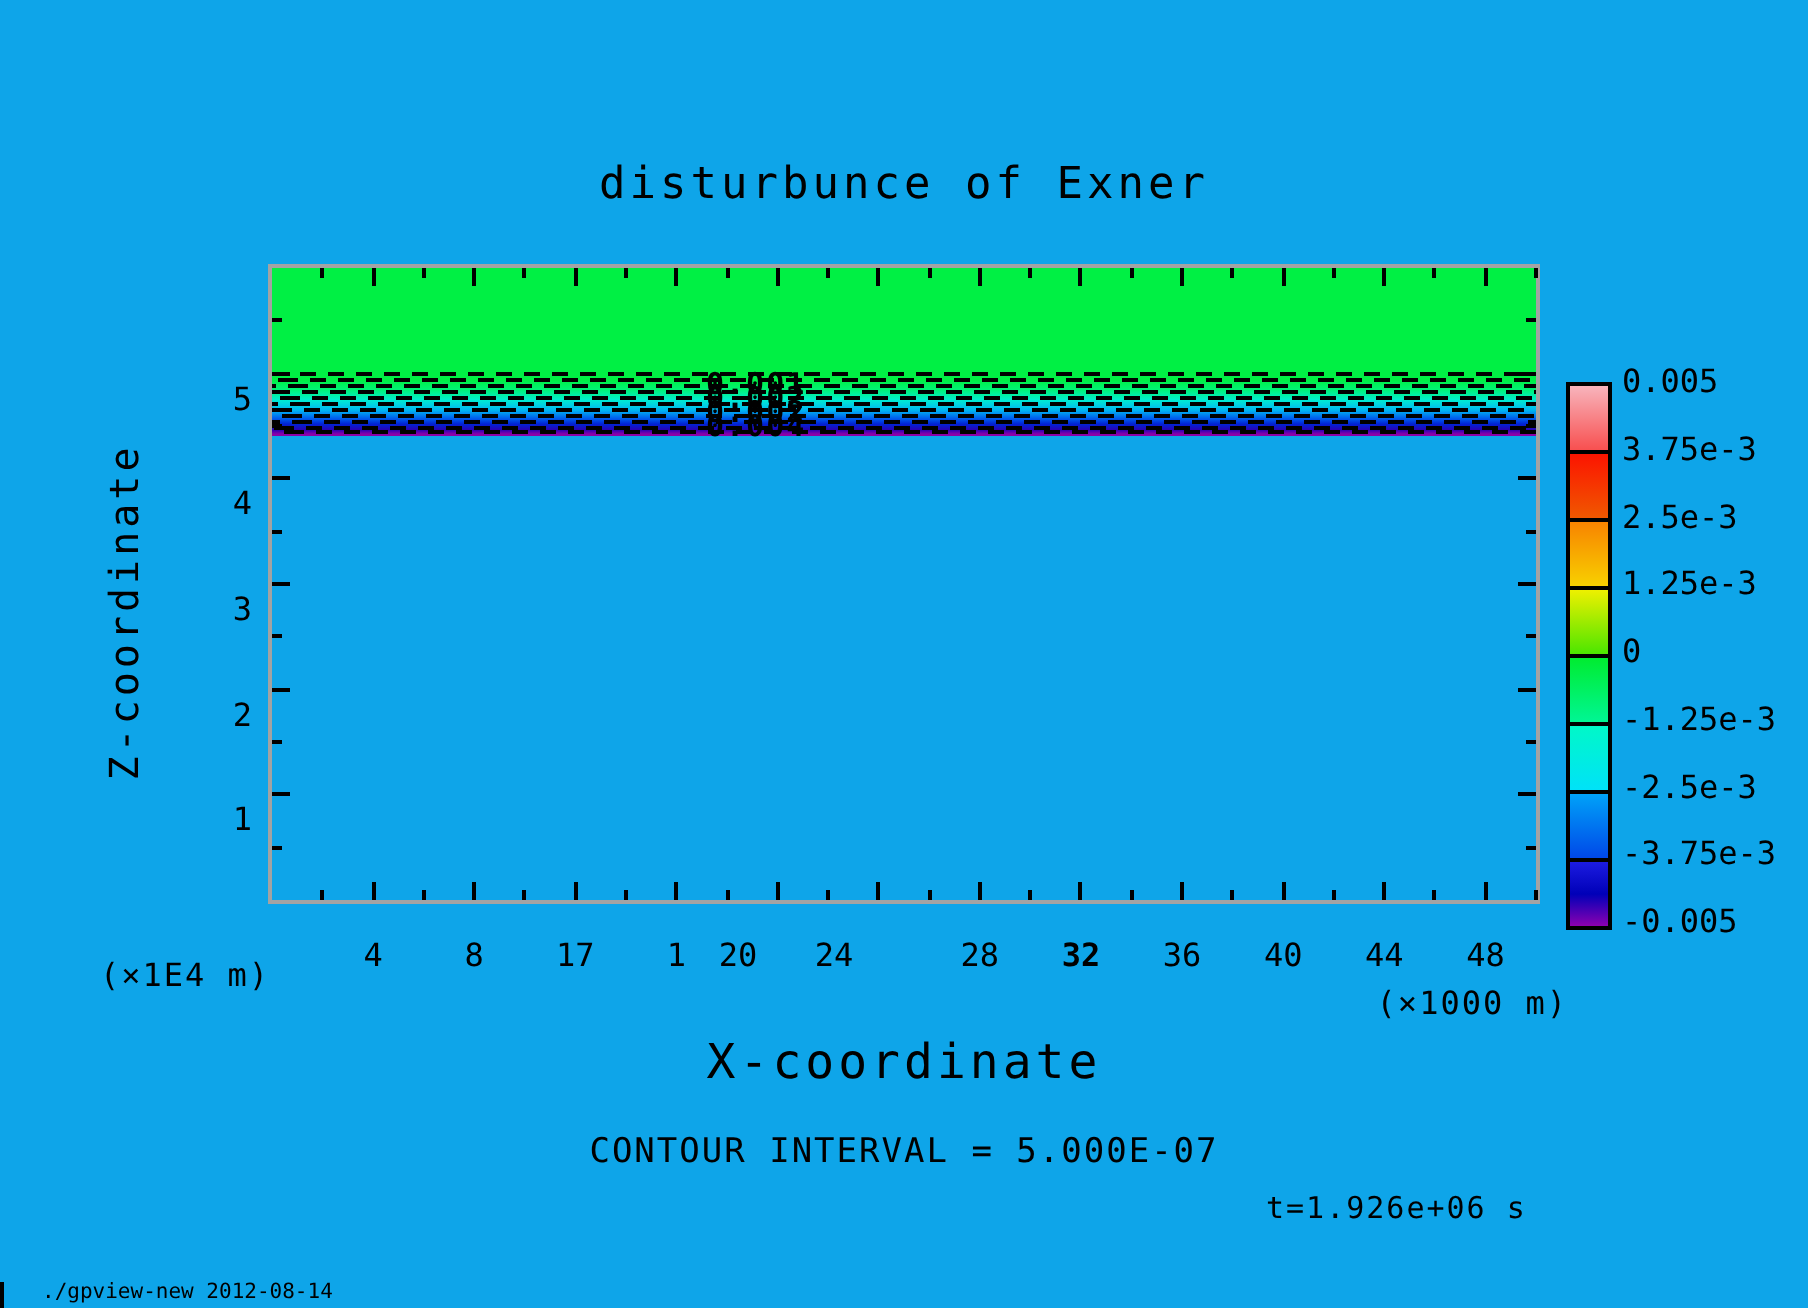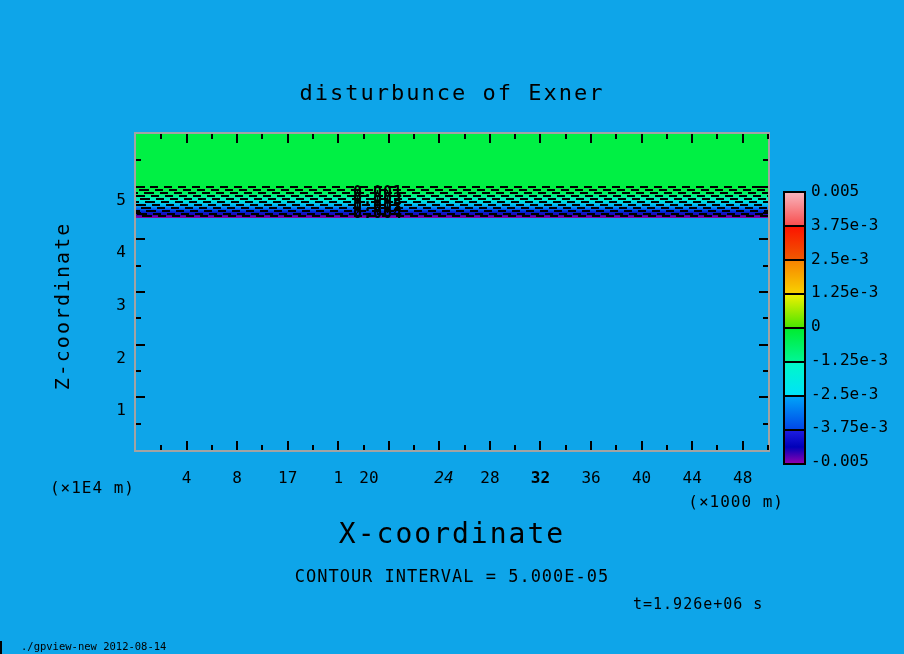--- a/index.html
+++ b/index.html
@@ -8,21 +8,21 @@
   .abs{position:absolute;}
   #title{left:0;right:0;top:80px;text-align:center;font-size:22px;letter-spacing:2px;}
   #plot-area{left:134px;top:132px;width:632px;height:316px;border:2px solid #a3a3a3;}
   #field{position:absolute;left:0;top:0;width:100%;height:84px;}
   .cline{position:absolute;left:0;width:100%;height:2px;
          background-image:repeating-linear-gradient(to right,#000 0px,#000 8px,rgba(0,0,0,0) 8px,rgba(0,0,0,0) 14px);}
   .tick{position:absolute;background:#000;}
   .clabel{position:absolute;font-size:15px;font-weight:bold;letter-spacing:1px;line-height:14px;}
   .xlab{position:absolute;top:468px;width:40px;text-align:center;font-size:16px;}
   .ylab{position:absolute;left:94px;width:32px;text-align:right;font-size:16px;height:18px;}
-  #x-axis-title{left:0;right:0;top:517px;text-align:center;font-size:28px;letter-spacing:2px;}
+  #x-axis-title{left:0;right:0;top:517px;text-align:center;font-size:24px;letter-spacing:2px;}
   #y-axis-title{left:12px;top:306px;width:170px;height:0;}
   #y-axis-title span{display:block;transform:translate(-37px,-10px) rotate(-90deg);transform-origin:85px 10px;
                      width:170px;text-align:center;font-size:20px;letter-spacing:2px;}
   #x-unit{right:120px;top:492px;font-size:16px;letter-spacing:1px;}
   #y-unit{left:38px;top:478px;width:97px;text-align:right;font-size:16px;letter-spacing:1px;}
   #colorbar{left:783px;top:191px;width:19px;height:270px;border:2px solid #000;display:flex;flex-direction:column;}
   .cbcell{flex:1 1 0;border-bottom:2px solid #000;}
   .cbcell:last-child{border-bottom:none;}
   .cblab{position:absolute;left:811px;width:95px;height:18px;font-size:16px;line-height:18px;}
   #contour-interval{left:0;right:0;top:566px;text-align:center;font-size:17px;letter-spacing:1px;}
@@ -133,21 +133,21 @@
         <div class="tick" style="top: 25.3333px; right: 0px; height: 2px; width: 5px;"></div>
       </div>
   </div>
 
   <div id="x-tick-labels">
       <div class="abs xlab" style="left: 166.56px;">4</div>
       <div class="abs xlab" style="left: 217.12px;">8</div>
       <div class="abs xlab" style="left: 267.68px;">17</div>
       <div class="abs xlab" style="left: 318.24px;">1</div>
       <div class="abs xlab" style="left: 349px;">20</div>
-      <div class="abs xlab" style="left: 424px; font-style: italic;">24</div>
+      <div class="abs xlab" style="left: 397px;">24</div>
       <div class="abs xlab" style="left: 469.92px;">28</div>
       <div class="abs xlab" style="left: 520.48px; font-weight: bold;">32</div>
       <div class="abs xlab" style="left: 571.04px;">36</div>
       <div class="abs xlab" style="left: 621.6px;">40</div>
       <div class="abs xlab" style="left: 672.16px;">44</div>
       <div class="abs xlab" style="left: 722.72px;">48</div>
     </div>
   <div id="y-tick-labels">
       <div class="abs ylab" style="top: 189.667px;">5</div>
       <div class="abs ylab" style="top: 242.333px;">4</div>
@@ -178,18 +178,18 @@
       <div class="abs cblab" style="top: 215.75px;">3.75e-3</div>
       <div class="abs cblab" style="top: 249.5px;">2.5e-3</div>
       <div class="abs cblab" style="top: 283.25px;">1.25e-3</div>
       <div class="abs cblab" style="top: 317px;">0</div>
       <div class="abs cblab" style="top: 350.75px;">-1.25e-3</div>
       <div class="abs cblab" style="top: 384.5px;">-2.5e-3</div>
       <div class="abs cblab" style="top: 418.25px;">-3.75e-3</div>
       <div class="abs cblab" style="top: 452px;">-0.005</div>
     </div>
 
-  <div class="abs" id="contour-interval">CONTOUR INTERVAL = 5.000E-05</div>
+  <div class="abs" id="contour-interval">CONTOUR INTERVAL = 5.000E-07</div>
   <div class="abs" id="time-note">t=1.926e+06 s</div>
 
   <div class="abs" id="footer-left">./gpview-new  2012-08-14</div>
   <div class="abs" id="edge-mark"></div>
 </div>
 
 </body></html>

